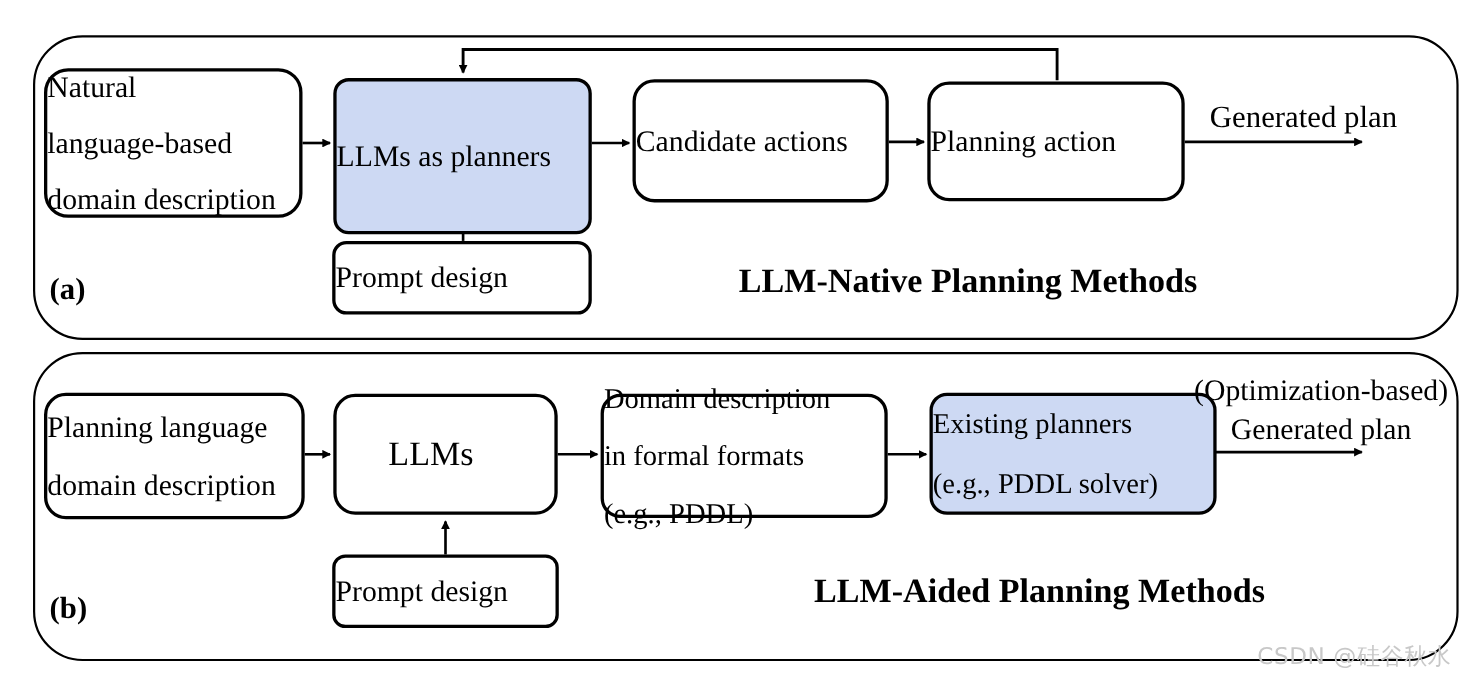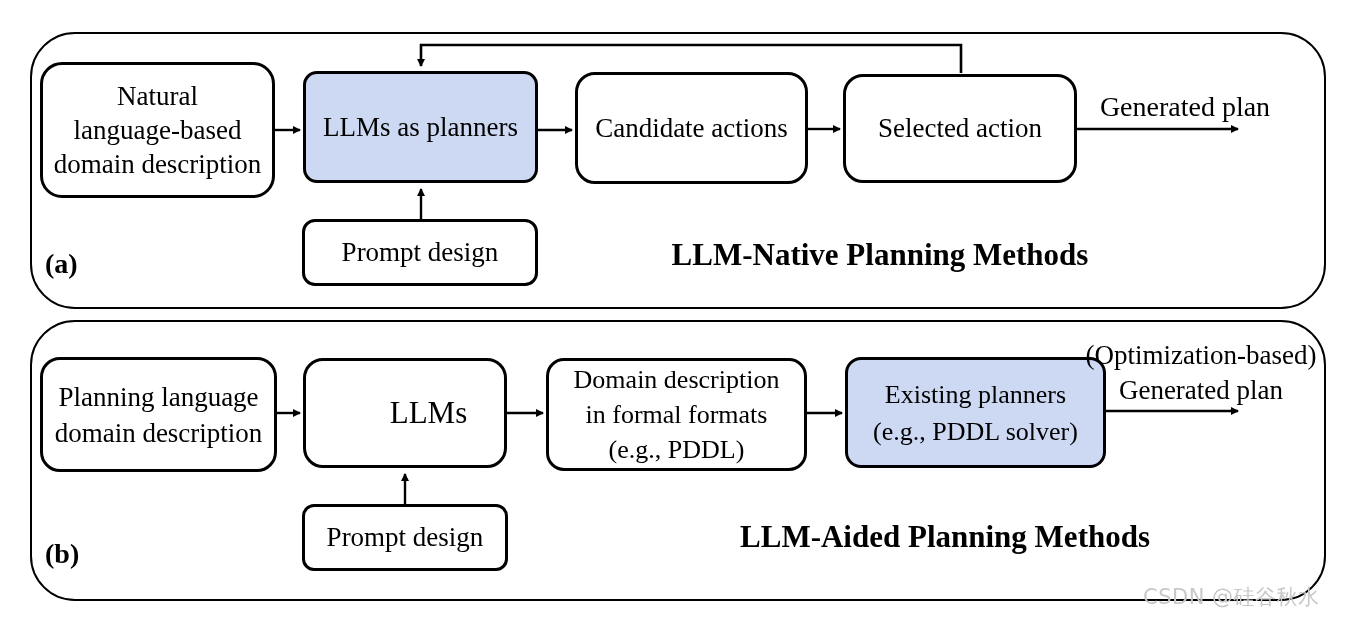--- a/index.html
+++ b/index.html
@@ -5,22 +5,22 @@
   html,body{margin:0;padding:0;background:#ffffff;}
   .canvas{
     position:relative;width:1346px;height:618px;background:#ffffff;overflow:hidden;
     font-family:"Liberation Serif","DejaVu Serif",serif;color:#000;
   }
   .panel{
     position:absolute;border:2.5px solid #000;border-radius:45px;background:transparent;
   }
   .node{
     position:absolute;border:3px solid #000;background:#fff;
-    display:flex;flex-direction:column;align-items:center;justify-content:center;
-    text-align:center;box-sizing:border-box;
+    display:flex;flex-direction:column;align-items:flex-start;justify-content:center;
+    text-align:center;box-sizing:border-box;gap:17px;
   }
   .node .ln{white-space:nowrap;}
   .hl{background:#cdd9f3;}
   .flabel{position:absolute;text-align:center;white-space:nowrap;}
   .title{
     position:absolute;font-weight:700;text-align:center;font-size:31px;white-space:nowrap;
   }
   .sub{position:absolute;font-weight:700;font-size:28px;}
   svg.wires{position:absolute;left:0;top:0;width:1346px;height:618px;pointer-events:none;}
   .watermark{
@@ -57,30 +57,30 @@
     <line x1="1078" y1="411" x2="1238" y2="411" stroke="#000" stroke-width="2.6" marker-end="url(#arr)"></line>
     <line x1="405" y1="504" x2="405" y2="474" stroke="#000" stroke-width="2.4" marker-end="url(#arr)"></line>
   </svg>
 
   <div class="node" style="left:40px;top:62px;width:235px;height:136px;border-radius:22px;font-size:27px;line-height:34px;">
     <div class="ln">Natural</div>
     <div class="ln">language-based</div>
     <div class="ln">domain description</div>
   </div>
 
-  <div class="node hl" style="left:303px;top:71px;width:235px;height:112px;border-radius:14px;font-size:27px;">
+  <div class="node hl" style="left:303px;top:71px;width:235px;height:142px;border-radius:14px;font-size:27px;">
     <div class="ln">LLMs as planners</div>
   </div>
 
   <div class="node" style="left:575px;top:72px;width:233px;height:112px;border-radius:20px;font-size:27px;">
     <div class="ln">Candidate actions</div>
   </div>
 
   <div class="node" style="left:843px;top:74px;width:234px;height:109px;border-radius:20px;font-size:27px;">
-    <div class="ln">Selected action</div>
+    <div class="ln">Planning action</div>
   </div>
 
   <div class="node" style="left:302px;top:219px;width:236px;height:67px;border-radius:13px;font-size:27px;">
     <div class="ln">Prompt design</div>
   </div>
 
   <div class="flabel" style="left:1085px;top:91px;width:200px;font-size:28px;">Generated plan</div>
 
   <div class="sub" style="left:45px;top:248px;">(a)</div>
 

